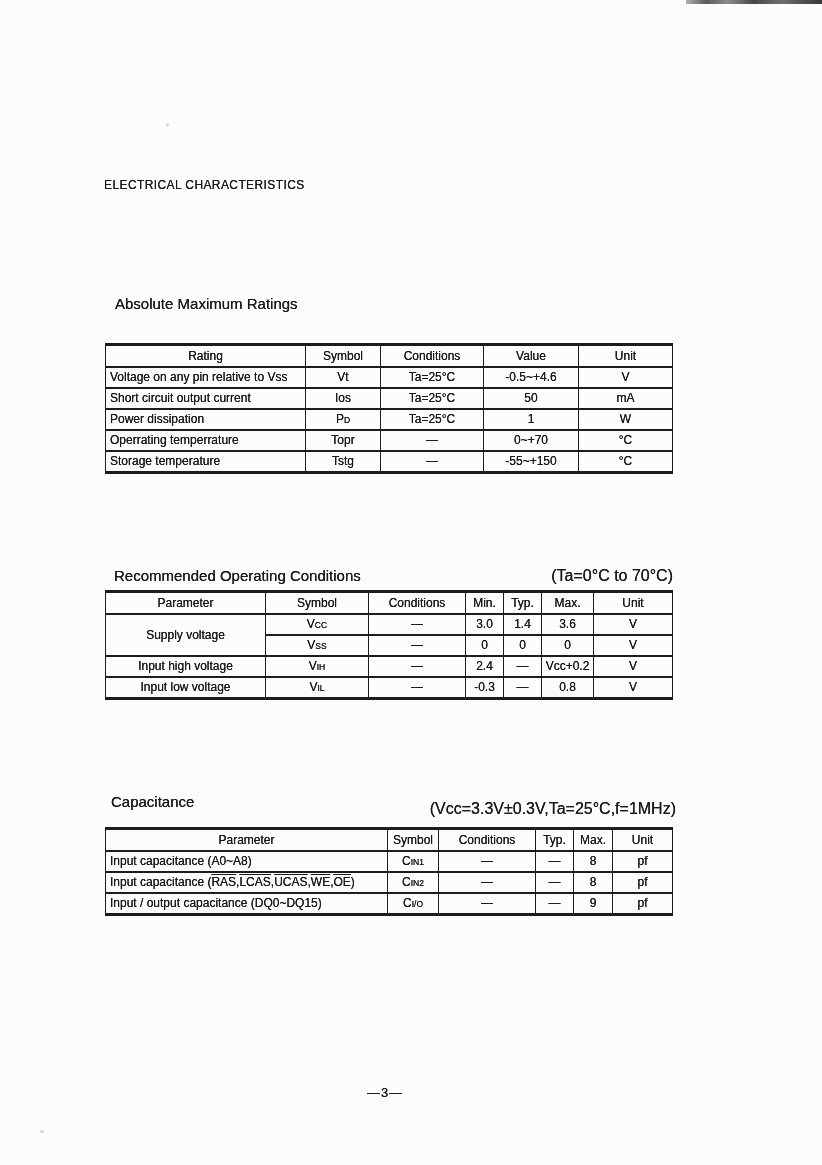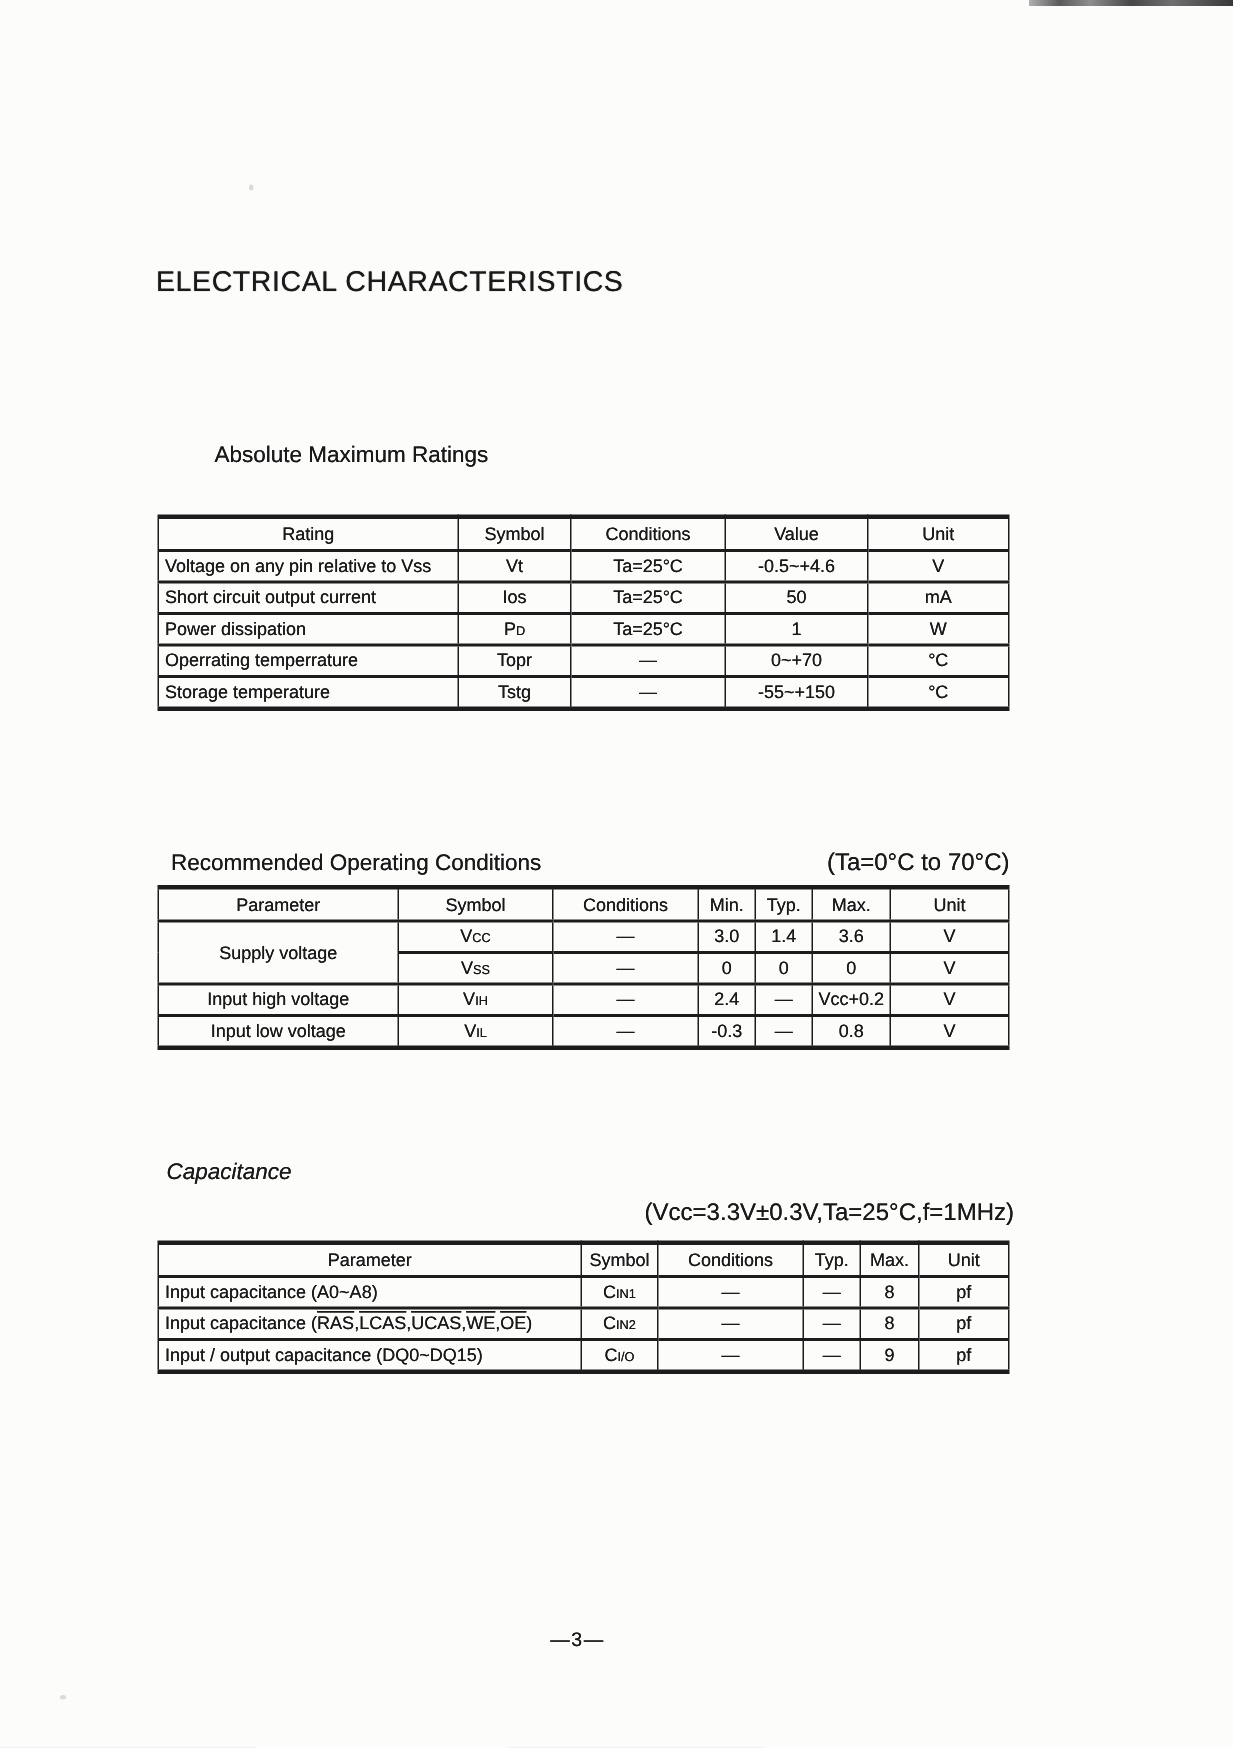--- a/index.html
+++ b/index.html
@@ -14,31 +14,31 @@
   }
   .scan-bar {
     position: absolute;
     left: 686px; top: 0; width: 136px; height: 4px;
     background: linear-gradient(90deg,#b0b0b0 0%,#5a5a5a 15%,#8d8d8d 30%,#474747 50%,#6f6f6f 70%,#383838 100%);
   }
   .speck { position: absolute; background: #9a9a9a; opacity: .35; border-radius: 50%; }
 
   .doc-title {
     position: absolute; left: 104px; top: 178px;
-    font-size: 19px; letter-spacing: .4px;
+    font-size: 12px; letter-spacing: .4px;
     text-shadow: 0 0 .5px #111;
     white-space: nowrap;
   }
   .section-heading {
     position: absolute; font-size: 15px;
     text-shadow: 0 0 .4px #111; white-space: nowrap;
   }
-  .h-abs { left: 115px; top: 295px; margin-left: 28px; }
+  .h-abs { left: 115px; top: 295px; }
   .h-rec { left: 114px; top: 567px; }
-  .h-cap { left: 111px; top: 773px; font-style: italic; }
+  .h-cap { left: 111px; top: 793px; }
   .cond-note {
     position: absolute; font-size: 16px; text-align: right;
     white-space: nowrap; text-shadow: 0 0 .3px #111;
   }
   .note-rec { left: 373px; top: 567px; width: 300px; }
   .note-cap { left: 373px; top: 800px; width: 303px; }
 
   table.dt {
     position: absolute;
     border-collapse: collapse;

